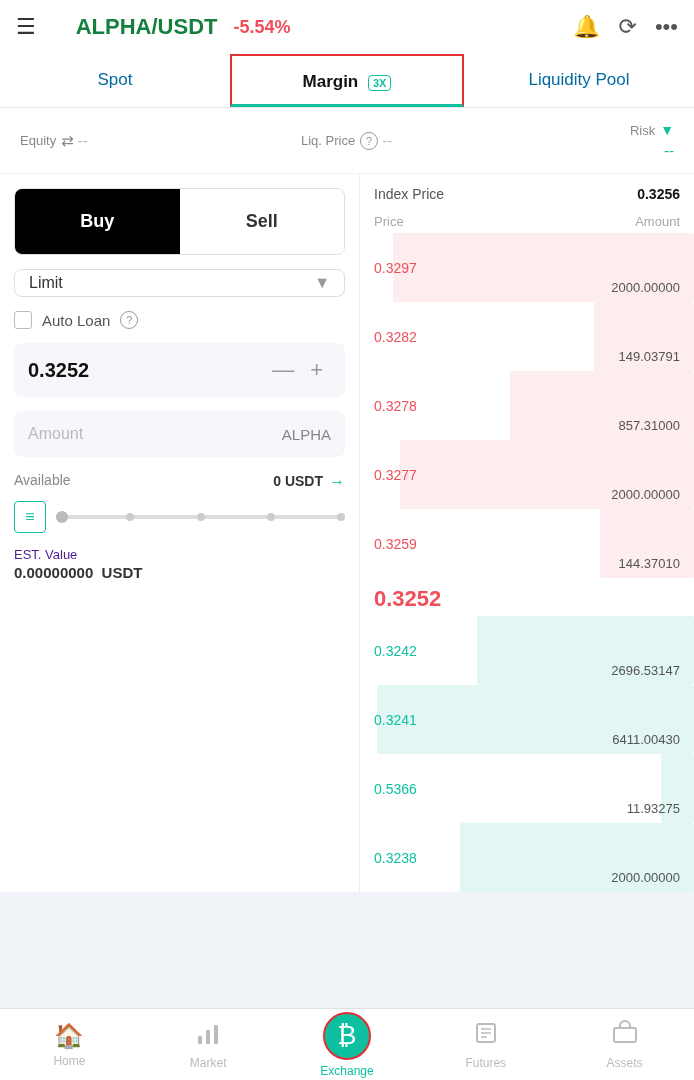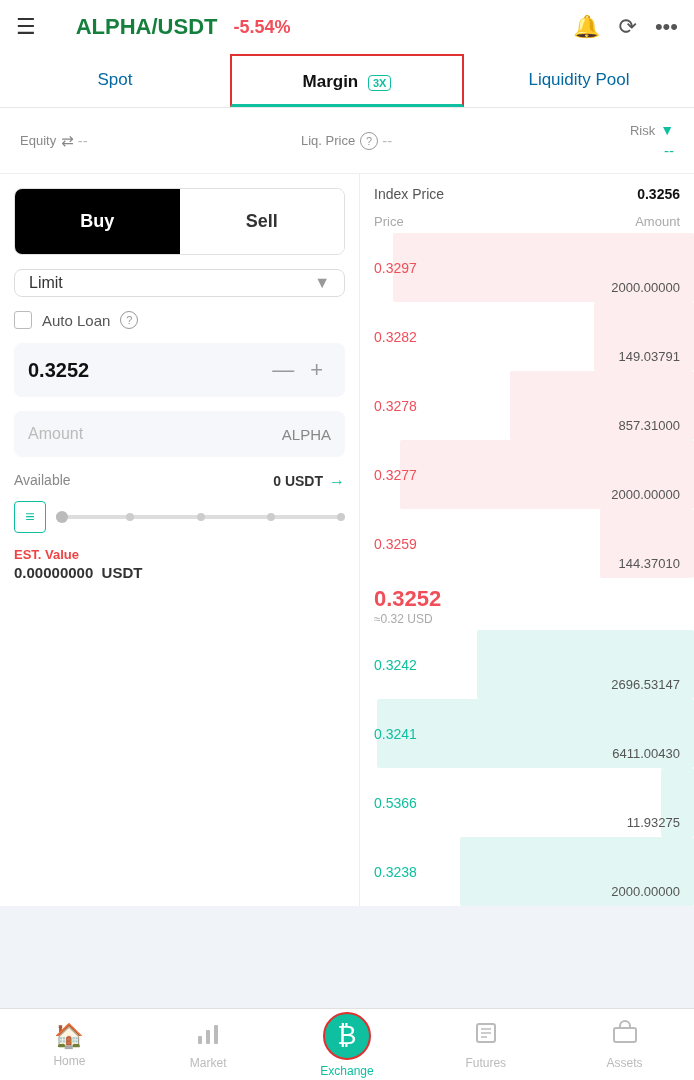--- a/index.html
+++ b/index.html
@@ -347,22 +347,21 @@
     }
 
     
     .est-row {
       display: flex;
       flex-direction: column;
       gap: 2px;
     }
     .est-label {
       font-size: 13px;
-      color: #ef4444;
-      font-weight: bold;
+      color: #4c1d95;
     }
     .est-value {
       font-size: 15px;
       font-weight: 700;
       color: #333;
     }
 
     
     .right-panel {
       flex: 1;
@@ -640,21 +639,20 @@
         </div>
         <div class="ob-row">
           <div class="ob-row-bg" style="width:28%;background:rgba(240,79,90,0.10);"></div>
           <span class="ob-row-price sell-price">0.3259</span>
           <span class="ob-row-amount">144.37010</span>
         </div>
       </div>
 
       <div class="current-price-row">
         <div class="current-price">0.3252</div>
-        <div class="current-usd">≈0.32 USD</div>
       </div>
 
       <div>
         <div class="ob-row">
           <div class="ob-row-bg" style="width:65%;background:rgba(14,192,160,0.12);"></div>
           <span class="ob-row-price buy-price">0.3242</span>
           <span class="ob-row-amount">2696.53147</span>
         </div>
         <div class="ob-row">
           <div class="ob-row-bg" style="width:95%;background:rgba(14,192,160,0.12);"></div>

